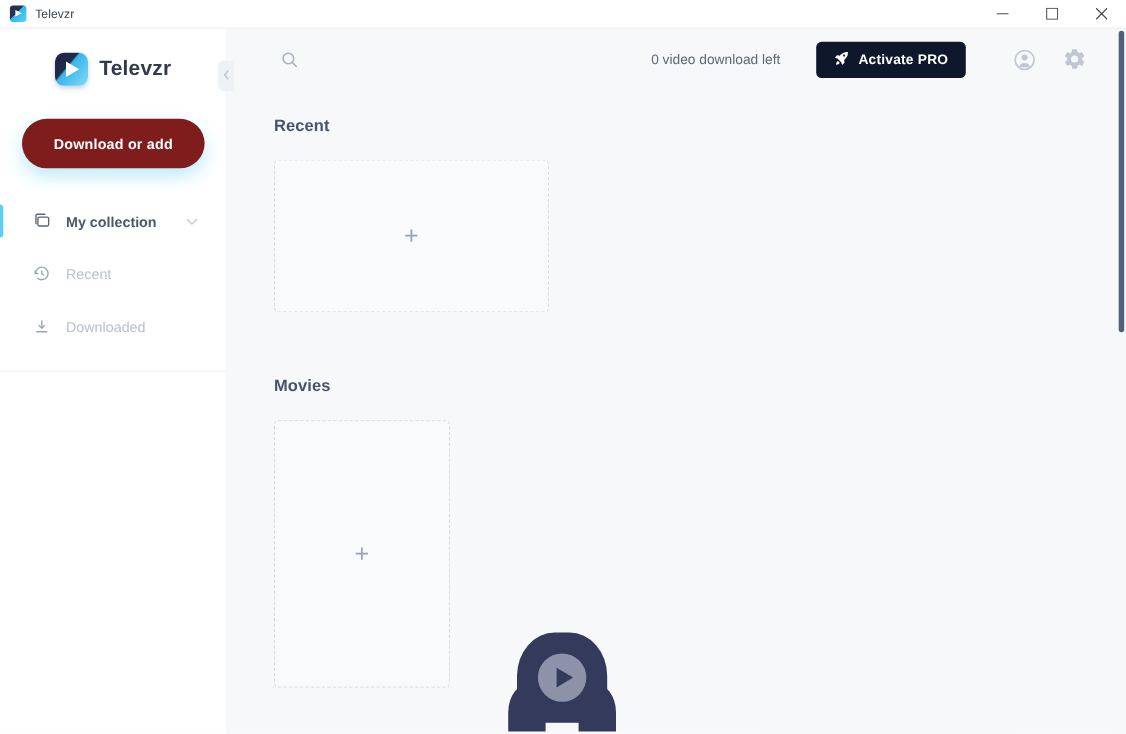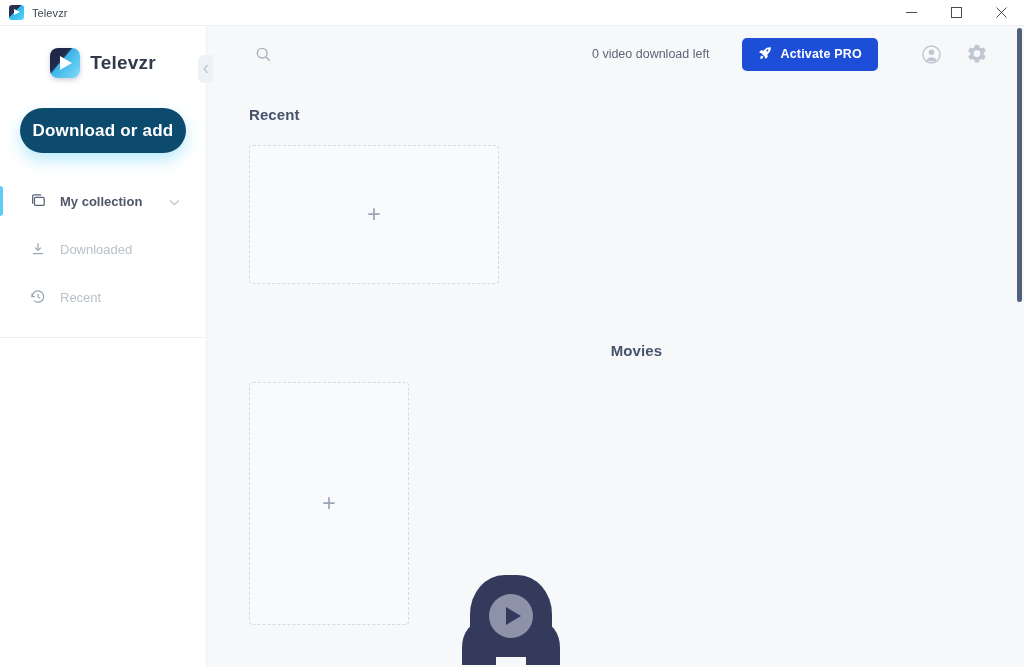--- a/index.html
+++ b/index.html
@@ -85,22 +85,22 @@
   }
   .brand-name {
     font-size: 19px; font-weight: bold; color: #31394d;
     letter-spacing: .2px;
   }
 
   .dl-btn {
     display: block;
     width: 166px; height: 45px; margin: 14px auto 0;
     border: none; border-radius: 24px;
-    background: #0c4a6e;
-    color: #ffffff; font-size: 17px; font-weight: bold;
+    background: #7f1d1d;
+    color: #ffffff; font-size: 13px; font-weight: bold;
     letter-spacing: .2px;
     cursor: pointer;
     box-shadow: 0 7px 16px rgba(94,205,246,.42);
     font-family: "Liberation Sans", sans-serif;
   }
 
   .nav { margin-top: 24px; }
   .nav-item {
     position: relative;
     height: 48px;
@@ -169,21 +169,21 @@
     margin-left: auto;
     display: flex; align-items: center; gap: 12px;
   }
   .quota {
     font-size: 12.5px; color: #5d6776;
     margin-right: 21px; white-space: nowrap;
   }
   .pro-btn {
     height: 33px; padding: 0 16px;
     border: none; border-radius: 5px;
-    background: #1d4ed8;
+    background: #0f172a;
     color: #ffffff; font-size: 12.5px; font-weight: bold;
     display: flex; align-items: center; gap: 8px;
     cursor: pointer; letter-spacing: .2px;
     font-family: "Liberation Sans", sans-serif;
   }
   .icon-btn {
     width: 34px; height: 34px;
     display: flex; align-items: center; justify-content: center;
     color: #c0c7d1; background: none; border: none; cursor: pointer;
   }
@@ -200,21 +200,21 @@
     border-radius: 4px;
     background: #f9fafb;
     display: flex; align-items: center; justify-content: center;
     cursor: pointer;
   }
   .tile .plus {
     font-size: 23px; color: #9aa6b5; font-weight: 300; line-height: 1;
     user-select: none;
   }
   #clips-tile  { width: 250px; height: 139px; margin-top: 22px; }
-  #movies-section { margin-top: 58px; text-align: center; }
+  #movies-section { margin-top: 58px; }
   #movies-tile { width: 160px; height: 243px; margin-top: 23px; }
 
   
   #player-bubble {
     position: absolute;
     left: 255px; bottom: -40px;
     width: 98px; height: 98px;
     pointer-events: none;
   }
   #player-bubble .blob {
@@ -310,37 +310,37 @@
         <span class="ni-caret">
           <svg width="11" height="7" viewBox="0 0 11 7">
               <path d="M1 1.4 L5.5 5.6 L10 1.4" fill="none" stroke="currentColor" stroke-width="1.3"></path>
             </svg>
         </span>
       </div>
 
       <div class="nav-item">
         <span class="ni-icon">
           <svg width="16" height="16" viewBox="0 0 18 18" fill="none" stroke="currentColor" stroke-width="1.4">
+            <path d="M2.6 8.6a6.4 6.4 0 1 1 1.9 4.5"></path>
+            <path d="M2.2 5.4v3.2h3.2"></path>
+            <path d="M9 5.6v3.4l2.4 1.4"></path>
+          </svg>
+        </span>
+        <span class="ni-label">Recent</span>
+      </div>
+
+      <div class="nav-item">
+        <span class="ni-icon">
+          <svg width="16" height="16" viewBox="0 0 18 18" fill="none" stroke="currentColor" stroke-width="1.4">
             <path d="M9 2.6v7.6"></path>
               <path d="M5.8 7.4 9 10.6l3.2-3.2"></path>
             <path d="M3.4 14.2h11.2"></path>
           </svg>
         </span>
         <span class="ni-label">Downloaded</span>
-      </div>
-
-      <div class="nav-item">
-        <span class="ni-icon">
-          <svg width="16" height="16" viewBox="0 0 18 18" fill="none" stroke="currentColor" stroke-width="1.4">
-            <path d="M2.6 8.6a6.4 6.4 0 1 1 1.9 4.5"></path>
-            <path d="M2.2 5.4v3.2h3.2"></path>
-            <path d="M9 5.6v3.4l2.4 1.4"></path>
-          </svg>
-        </span>
-        <span class="ni-label">Recent</span>
       </div>
 
       <div class="nav-sep"></div>
 
     </div>
 
     <div id="collapse-handle">
       <span>
         <svg width="6" height="10" viewBox="0 0 6 10">
             <path d="M4.6 1 L1.2 5 L4.6 9" fill="none" stroke="#9aa6b5" stroke-width="1.4"></path>

